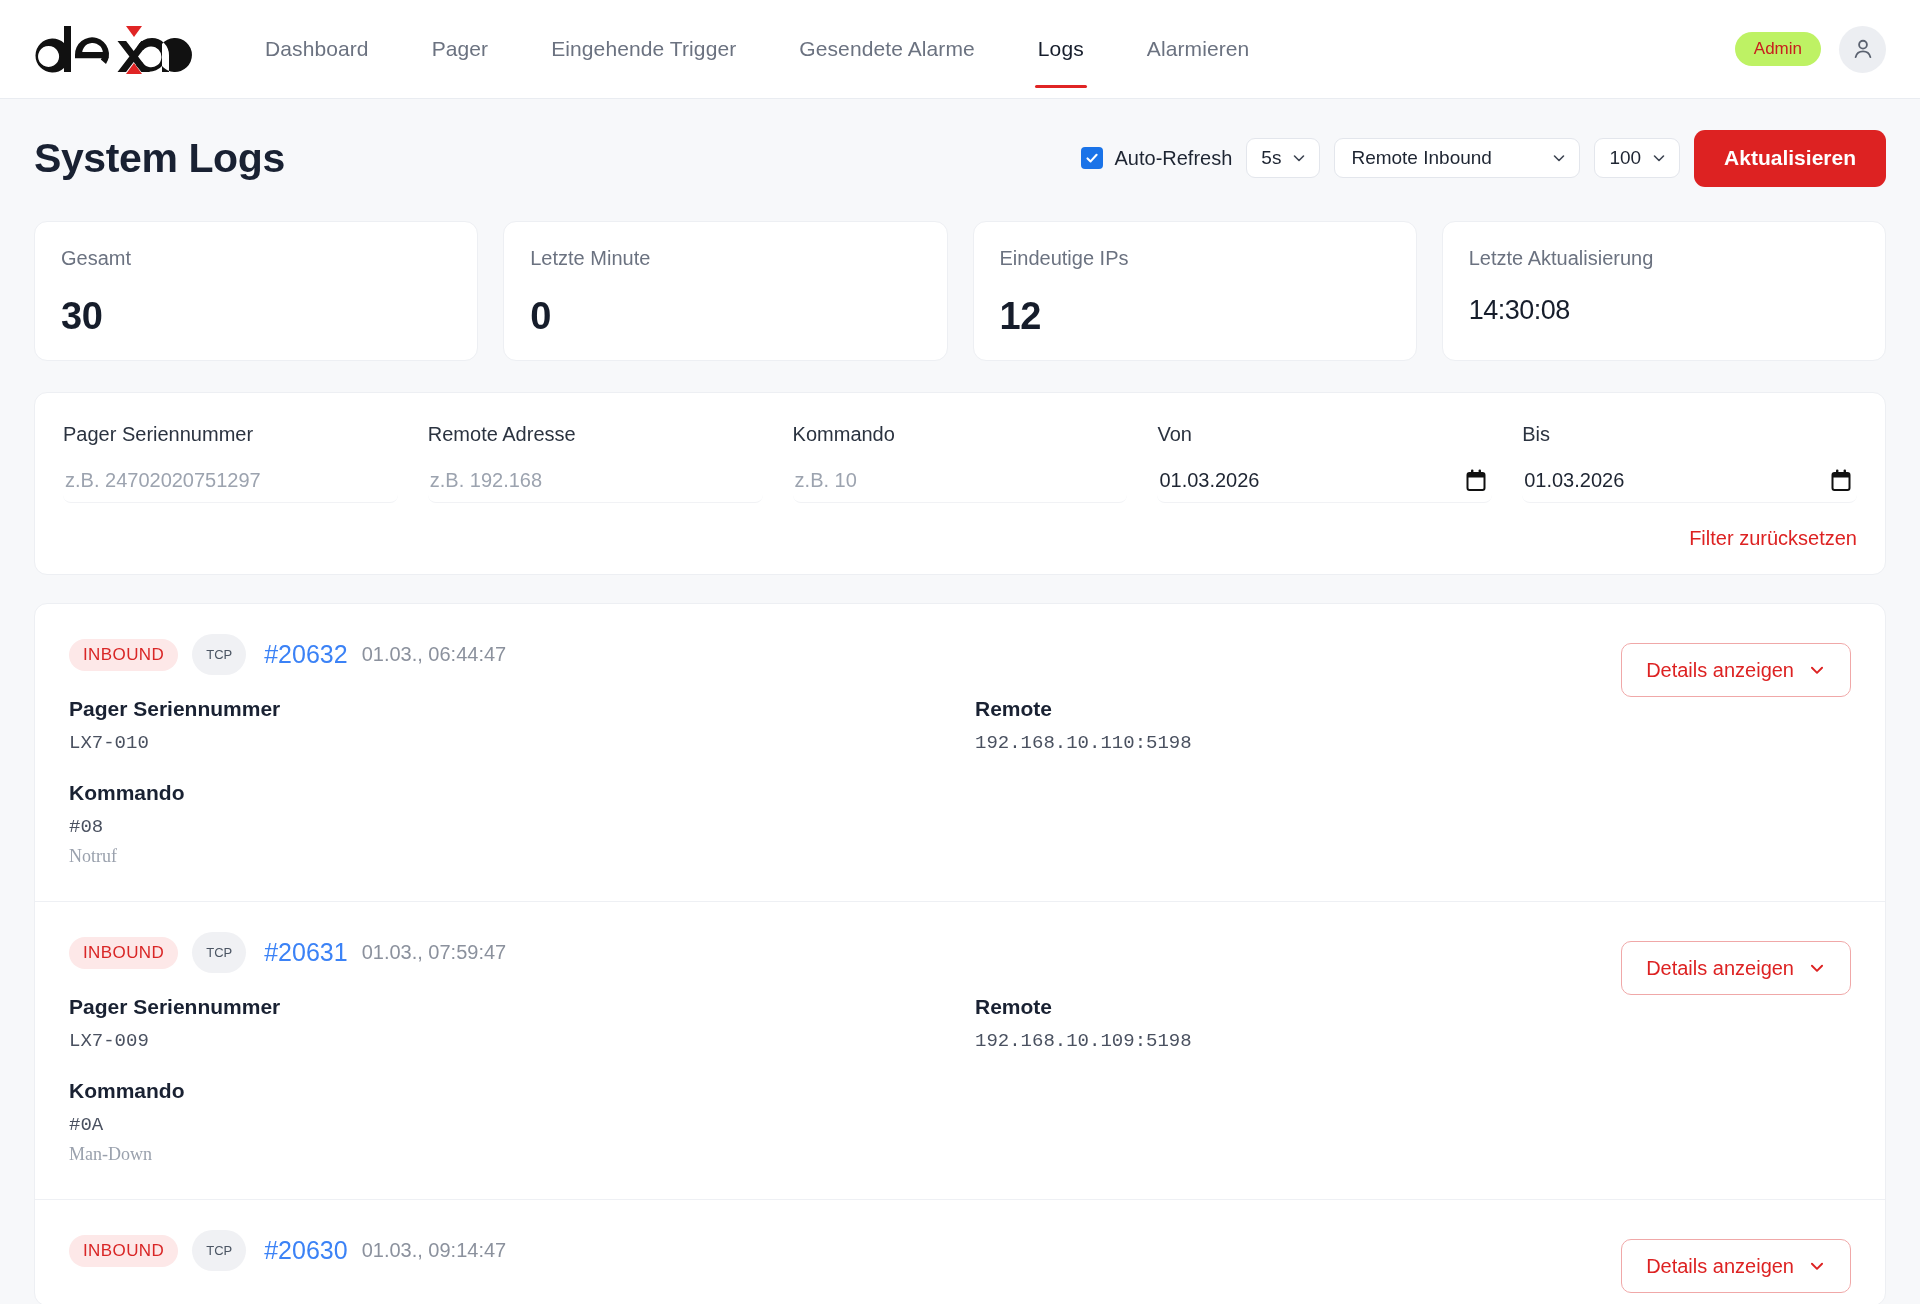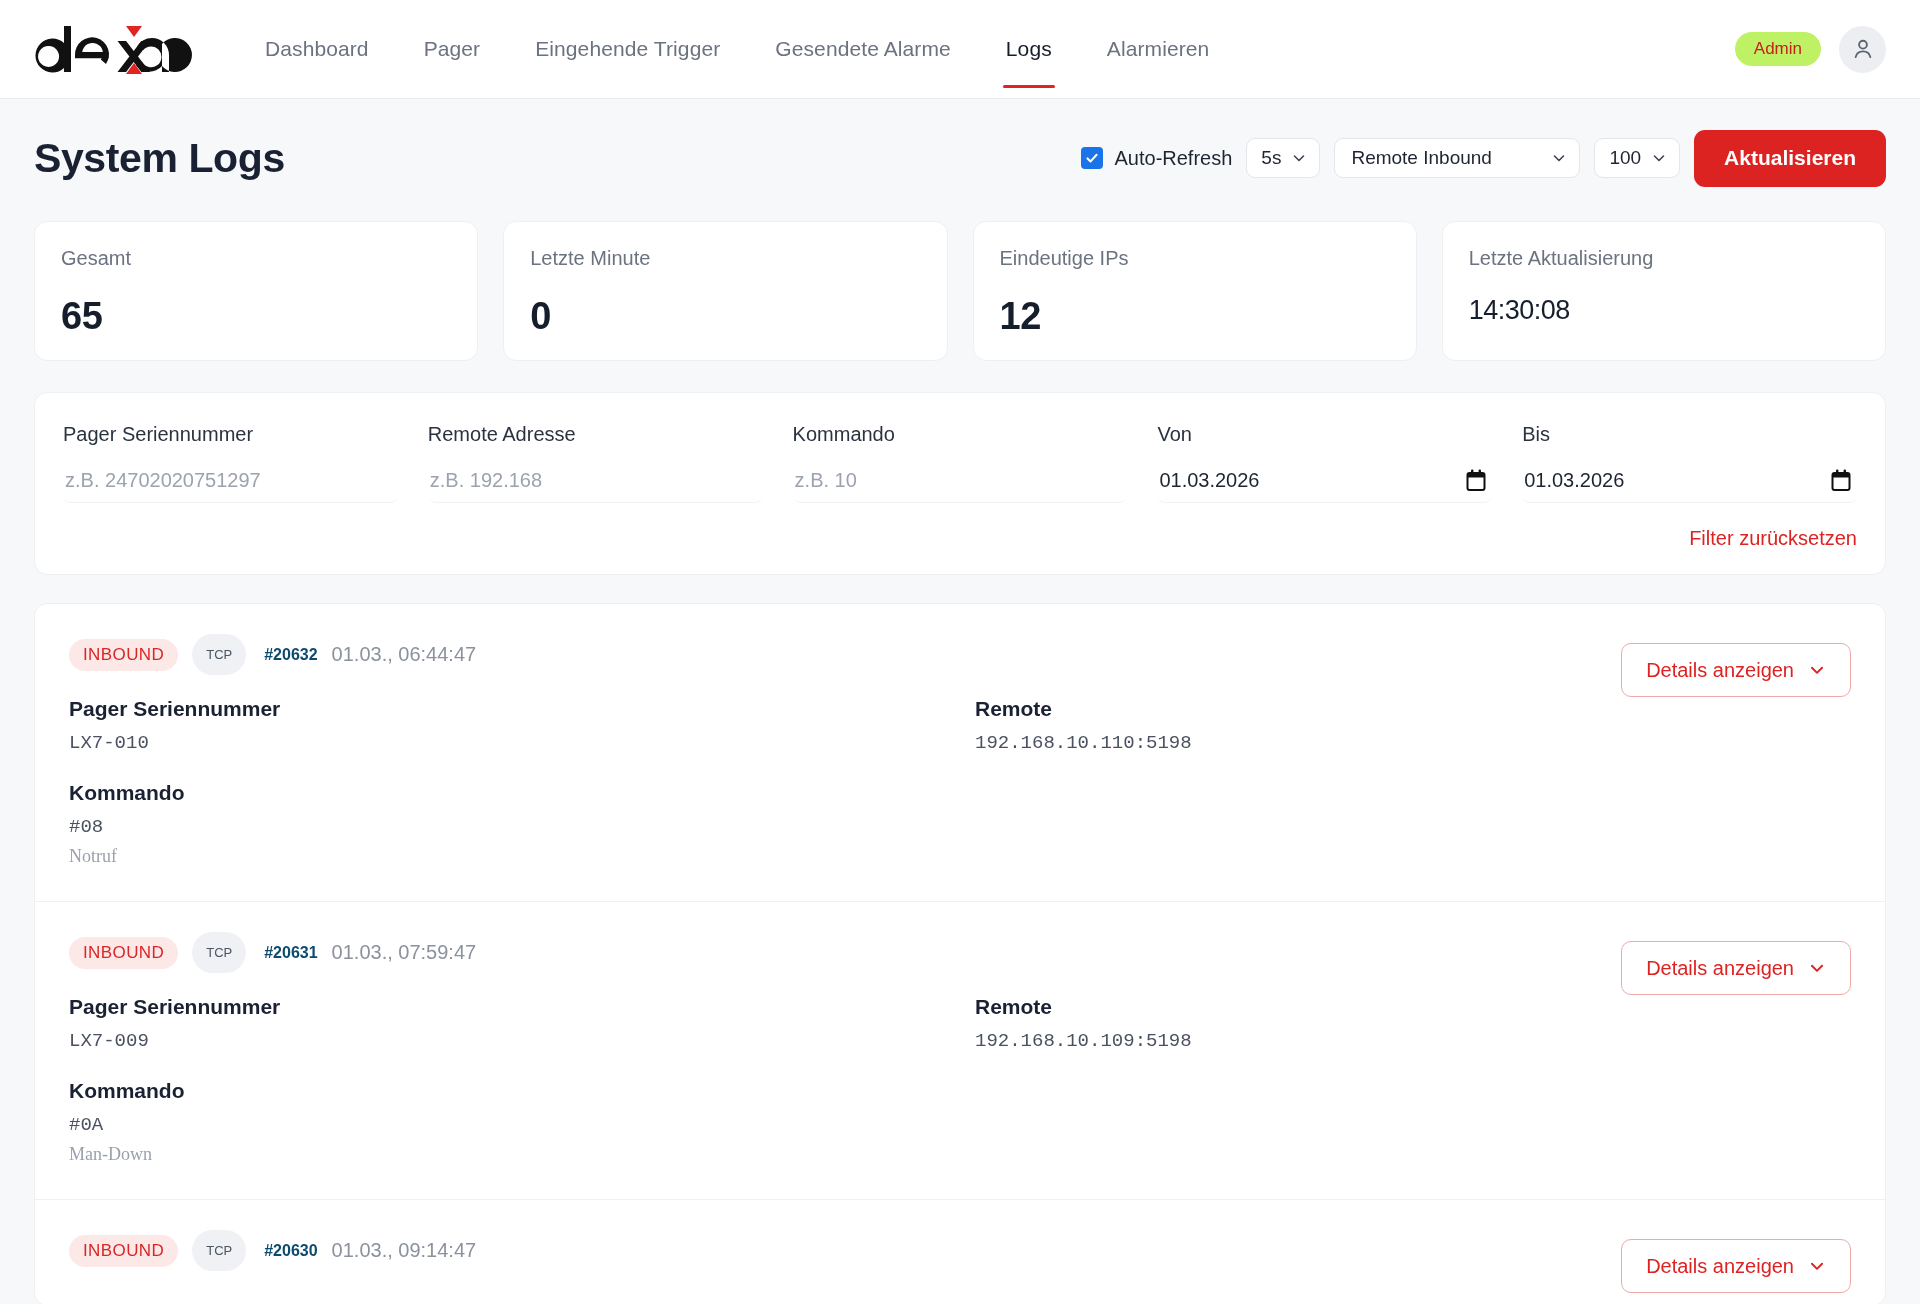--- a/index.html
+++ b/index.html
@@ -28,21 +28,21 @@
     align-items: center;
     margin-right: 44px;
     user-select: none;
   }
   .brand-svg { display: block; }
 
   .nav-links {
     display: flex;
     align-items: center;
     height: 99px;
-    gap: 1px;
+    gap: 9px;
   }
   .nav-link {
     font-size: 21px;
     color: #6b7280;
     padding: 0 27px;
     height: 99px;
     display: flex;
     align-items: center;
     position: relative;
     cursor: pointer;
@@ -274,23 +274,23 @@
     border-radius: 999px;
   }
   .badge-proto {
     background: #f0f1f4;
     color: #4b5563;
     font-size: 13px;
     padding: 13px 14px;
     border-radius: 999px;
   }
   .log-id {
-    font-size: 16px;
-    font-weight: 700;
-    color: #0c4a6e;
+    font-size: 25px;
+    font-weight: 400;
+    color: #3b82f6;
     margin-left: 4px;
   }
   .log-time {
     font-size: 20px;
     color: #8b919d;
   }
   .btn-details {
     position: absolute;
     right: 34px;
     top: 39px;
@@ -411,21 +411,21 @@
         </svg>
       </div>
 
       <button class="btn-primary">Aktualisieren</button>
     </div>
   </div>
 
   <div class="stats">
     <div class="stat-card">
       <div class="stat-label">Gesamt</div>
-      <div class="stat-value">65</div>
+      <div class="stat-value">30</div>
     </div>
     <div class="stat-card">
       <div class="stat-label">Letzte Minute</div>
       <div class="stat-value">0</div>
     </div>
     <div class="stat-card">
       <div class="stat-label">Eindeutige IPs</div>
       <div class="stat-value">12</div>
     </div>
     <div class="stat-card">

